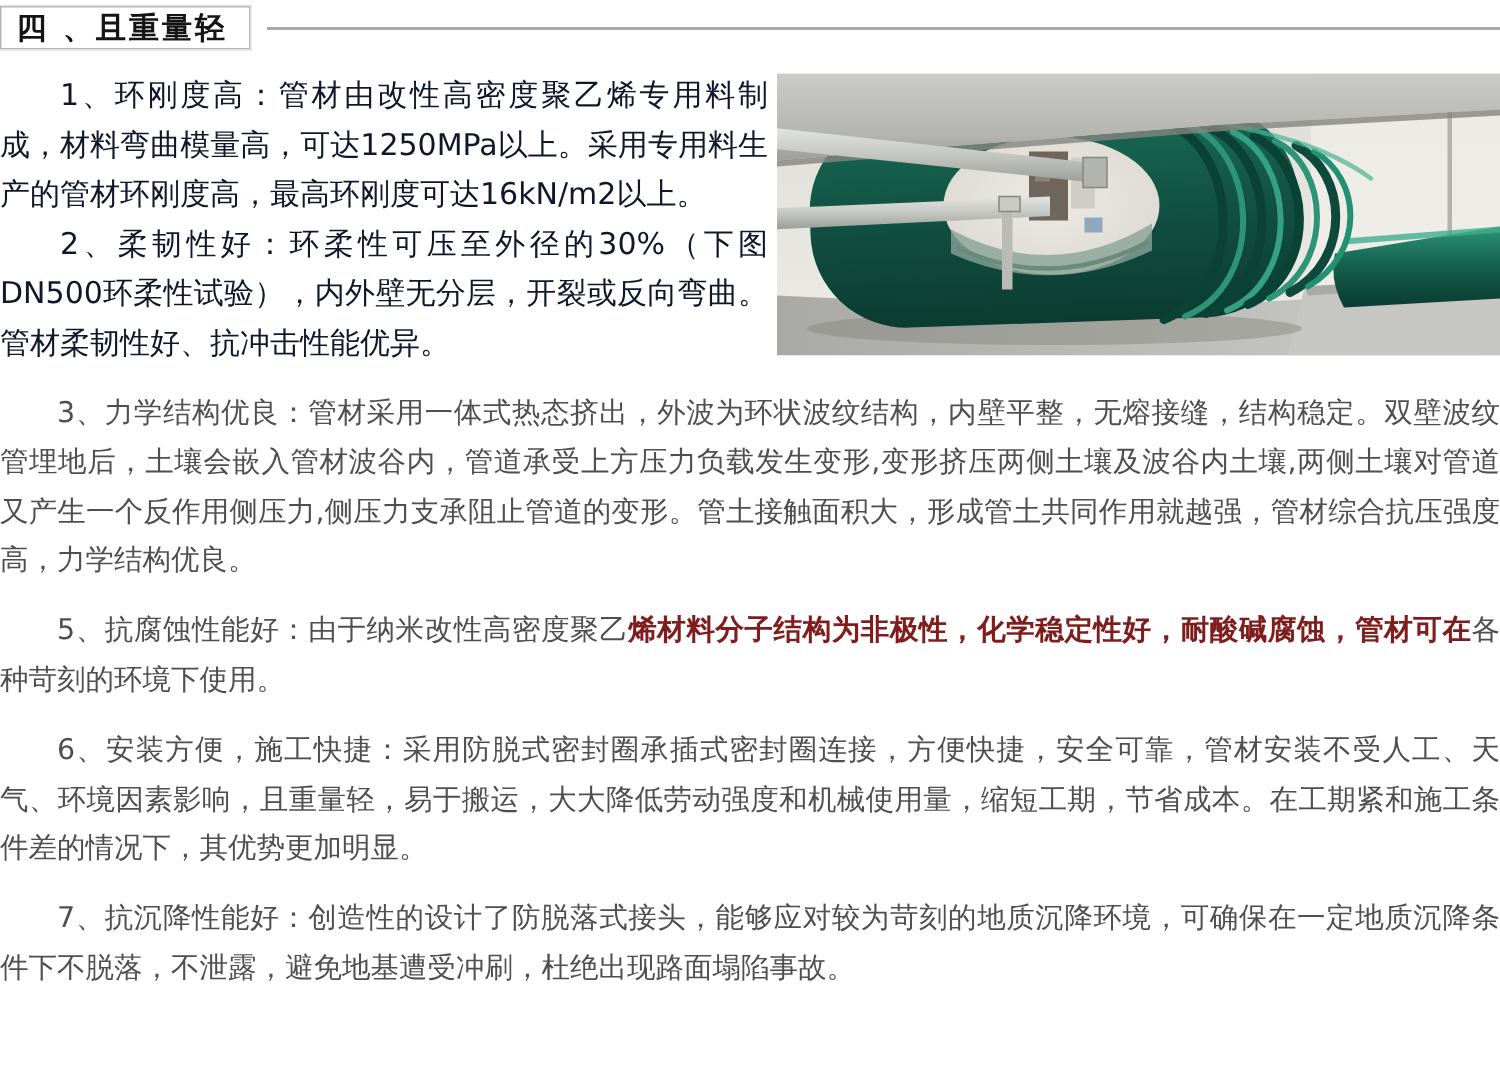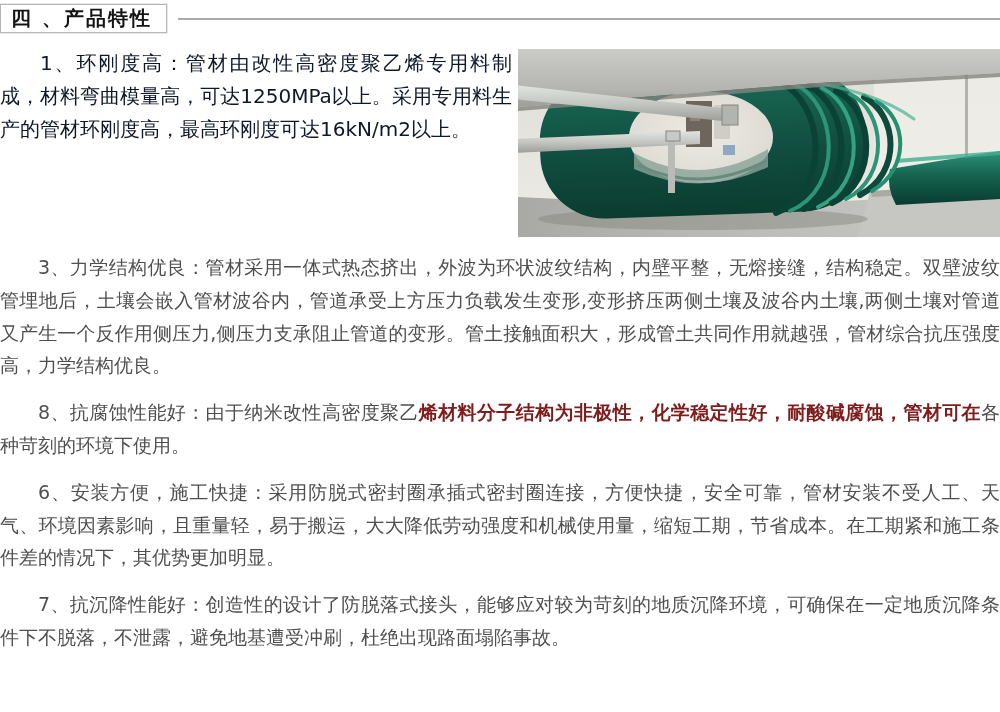--- a/index.html
+++ b/index.html
@@ -42,28 +42,29 @@
   figure{margin:0;}
   .photo-svg{display:block;}
 </style>
 </head>
 <body>
 
 <div class="page">
 
   <div class="header-row">
     <div class="header-box">
-      <span>四 、产品特性</span>
+      <span>四 、且重量轻</span>
     </div>
     <div class="header-rule"></div>
   </div>
 
   <div class="top-block">
     <div class="intro-col">
         <p class="para"><span>1、环刚度高：管材由改性高密度聚乙烯专用料制成，材料弯曲模量高，可达1250MPa以上。采用专用料生产的管材环刚度高，最高环刚度可达16kN/m2以上。</span></p>
+        <p class="para"><span>2、柔韧性好：环柔性可压至外径的30%（下图DN500环柔性试验），内外壁无分层，开裂或反向弯曲。管材柔韧性好、抗冲击性能优异。</span></p>
       </div>
 
     <div class="figure-wrap">
       <figure>
         <svg class="photo-svg" width="482" height="188" viewBox="0 0 482 188" xmlns="http://www.w3.org/2000/svg">
           <defs>
             <linearGradient id="wallGrad" x1="0" y1="0" x2="0" y2="1">
               <stop offset="0" stop-color="#dedcd6"></stop>
               <stop offset="1" stop-color="#edece6"></stop>
             </linearGradient>
@@ -157,18 +158,18 @@
             <rect x="150" y="86" width="7" height="58" fill="#b9bbb6"></rect>
             <rect x="148" y="82" width="14" height="10" fill="#c8cac5" stroke="#85877f" stroke-width="1"></rect>
           </g>
         </svg>
       </figure>
     </div>
   </div>
 
   <div class="main-block">
       <p class="para"><span>3、力学结构优良：管材采用一体式热态挤出，外波为环状波纹结构，内壁平整，无熔接缝，结构稳定。双壁波纹管埋地后，土壤会嵌入管材波谷内，管道承受上方压力负载发生变形,变形挤压两侧土壤及波谷内土壤,两侧土壤对管道又产生一个反作用侧压力,侧压力支承阻止管道的变形。管土接触面积大，形成管土共同作用就越强，管材综合抗压强度高，力学结构优良。</span></p>
-      <p class="para"><span>8、抗腐蚀性能好：由于纳米改性高密度聚乙</span><span class="seg-bold">烯材料分子结构为非极性，化学稳定性好，耐酸碱腐蚀，管材可在</span><span>各种苛刻的环境下使用。</span></p>
+      <p class="para"><span>5、抗腐蚀性能好：由于纳米改性高密度聚乙</span><span class="seg-bold">烯材料分子结构为非极性，化学稳定性好，耐酸碱腐蚀，管材可在</span><span>各种苛刻的环境下使用。</span></p>
       <p class="para"><span>6、安装方便，施工快捷：采用防脱式密封圈承插式密封圈连接，方便快捷，安全可靠，管材安装不受人工、天气、环境因素影响，且重量轻，易于搬运，大大降低劳动强度和机械使用量，缩短工期，节省成本。在工期紧和施工条件差的情况下，其优势更加明显。</span></p>
       <p class="para"><span>7、抗沉降性能好：创造性的设计了防脱落式接头，能够应对较为苛刻的地质沉降环境，可确保在一定地质沉降条件下不脱落，不泄露，避免地基遭受冲刷，杜绝出现路面塌陷事故。</span></p>
     </div>
 
 </div>
 
 </body></html>

